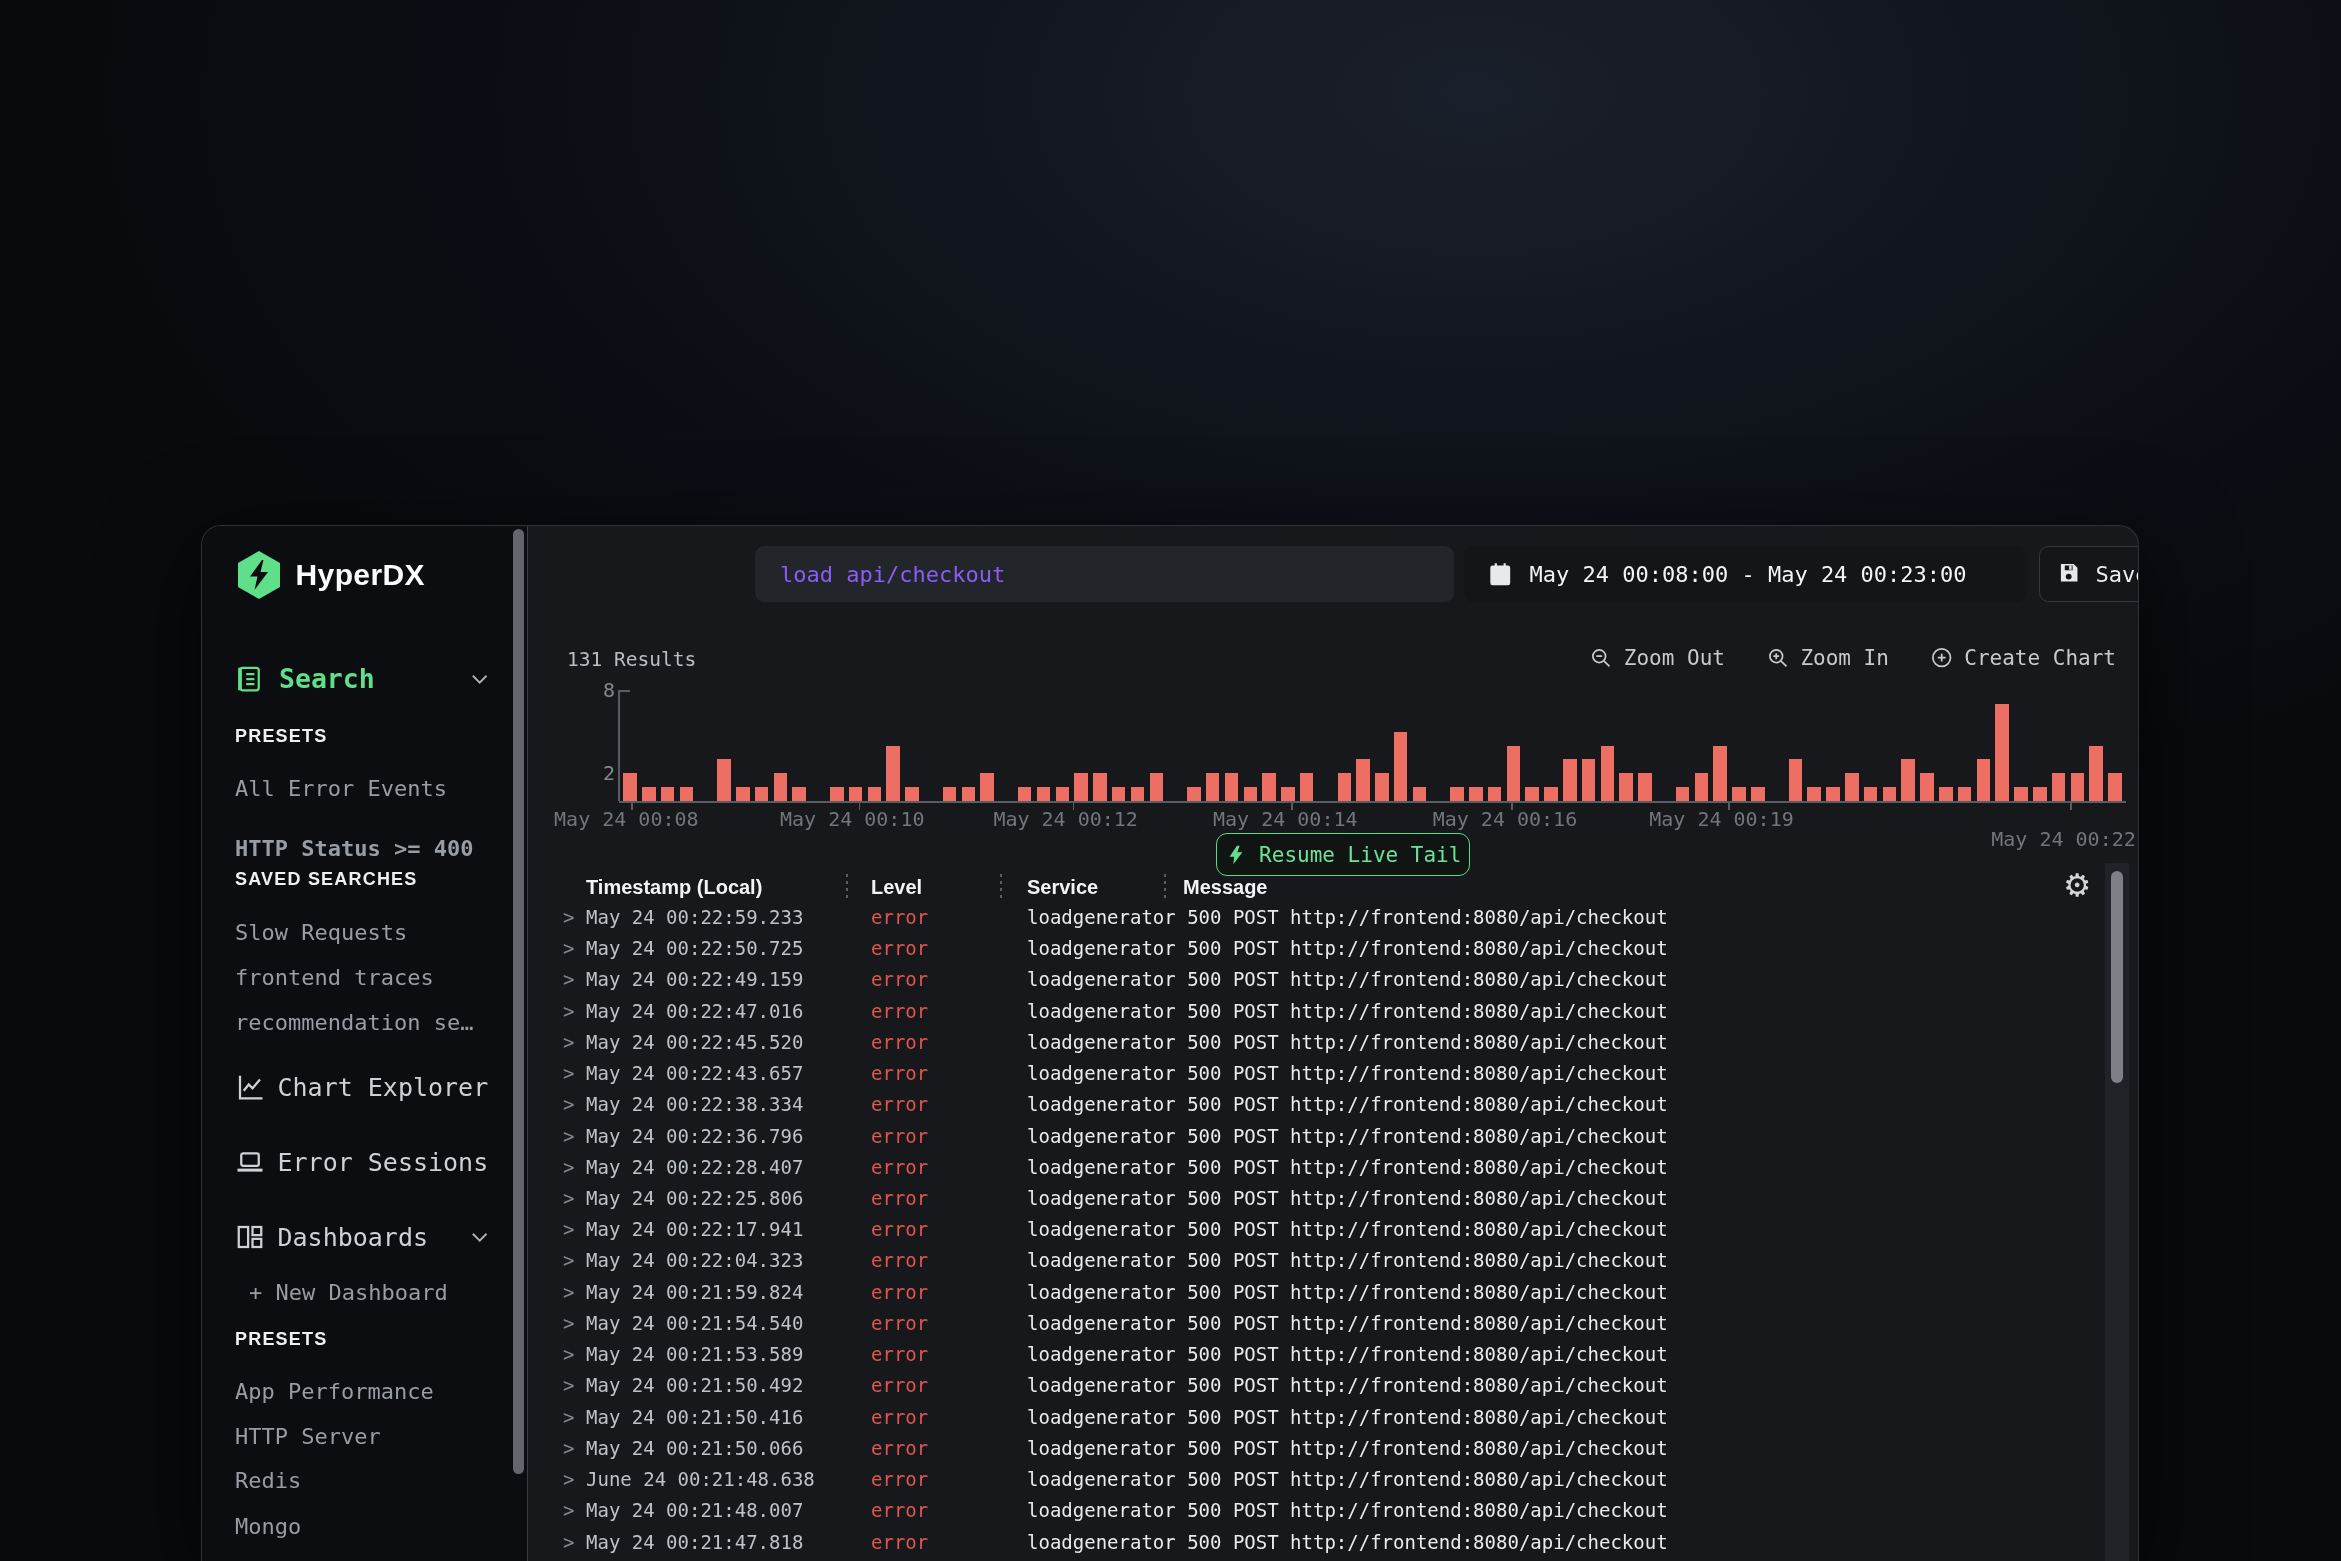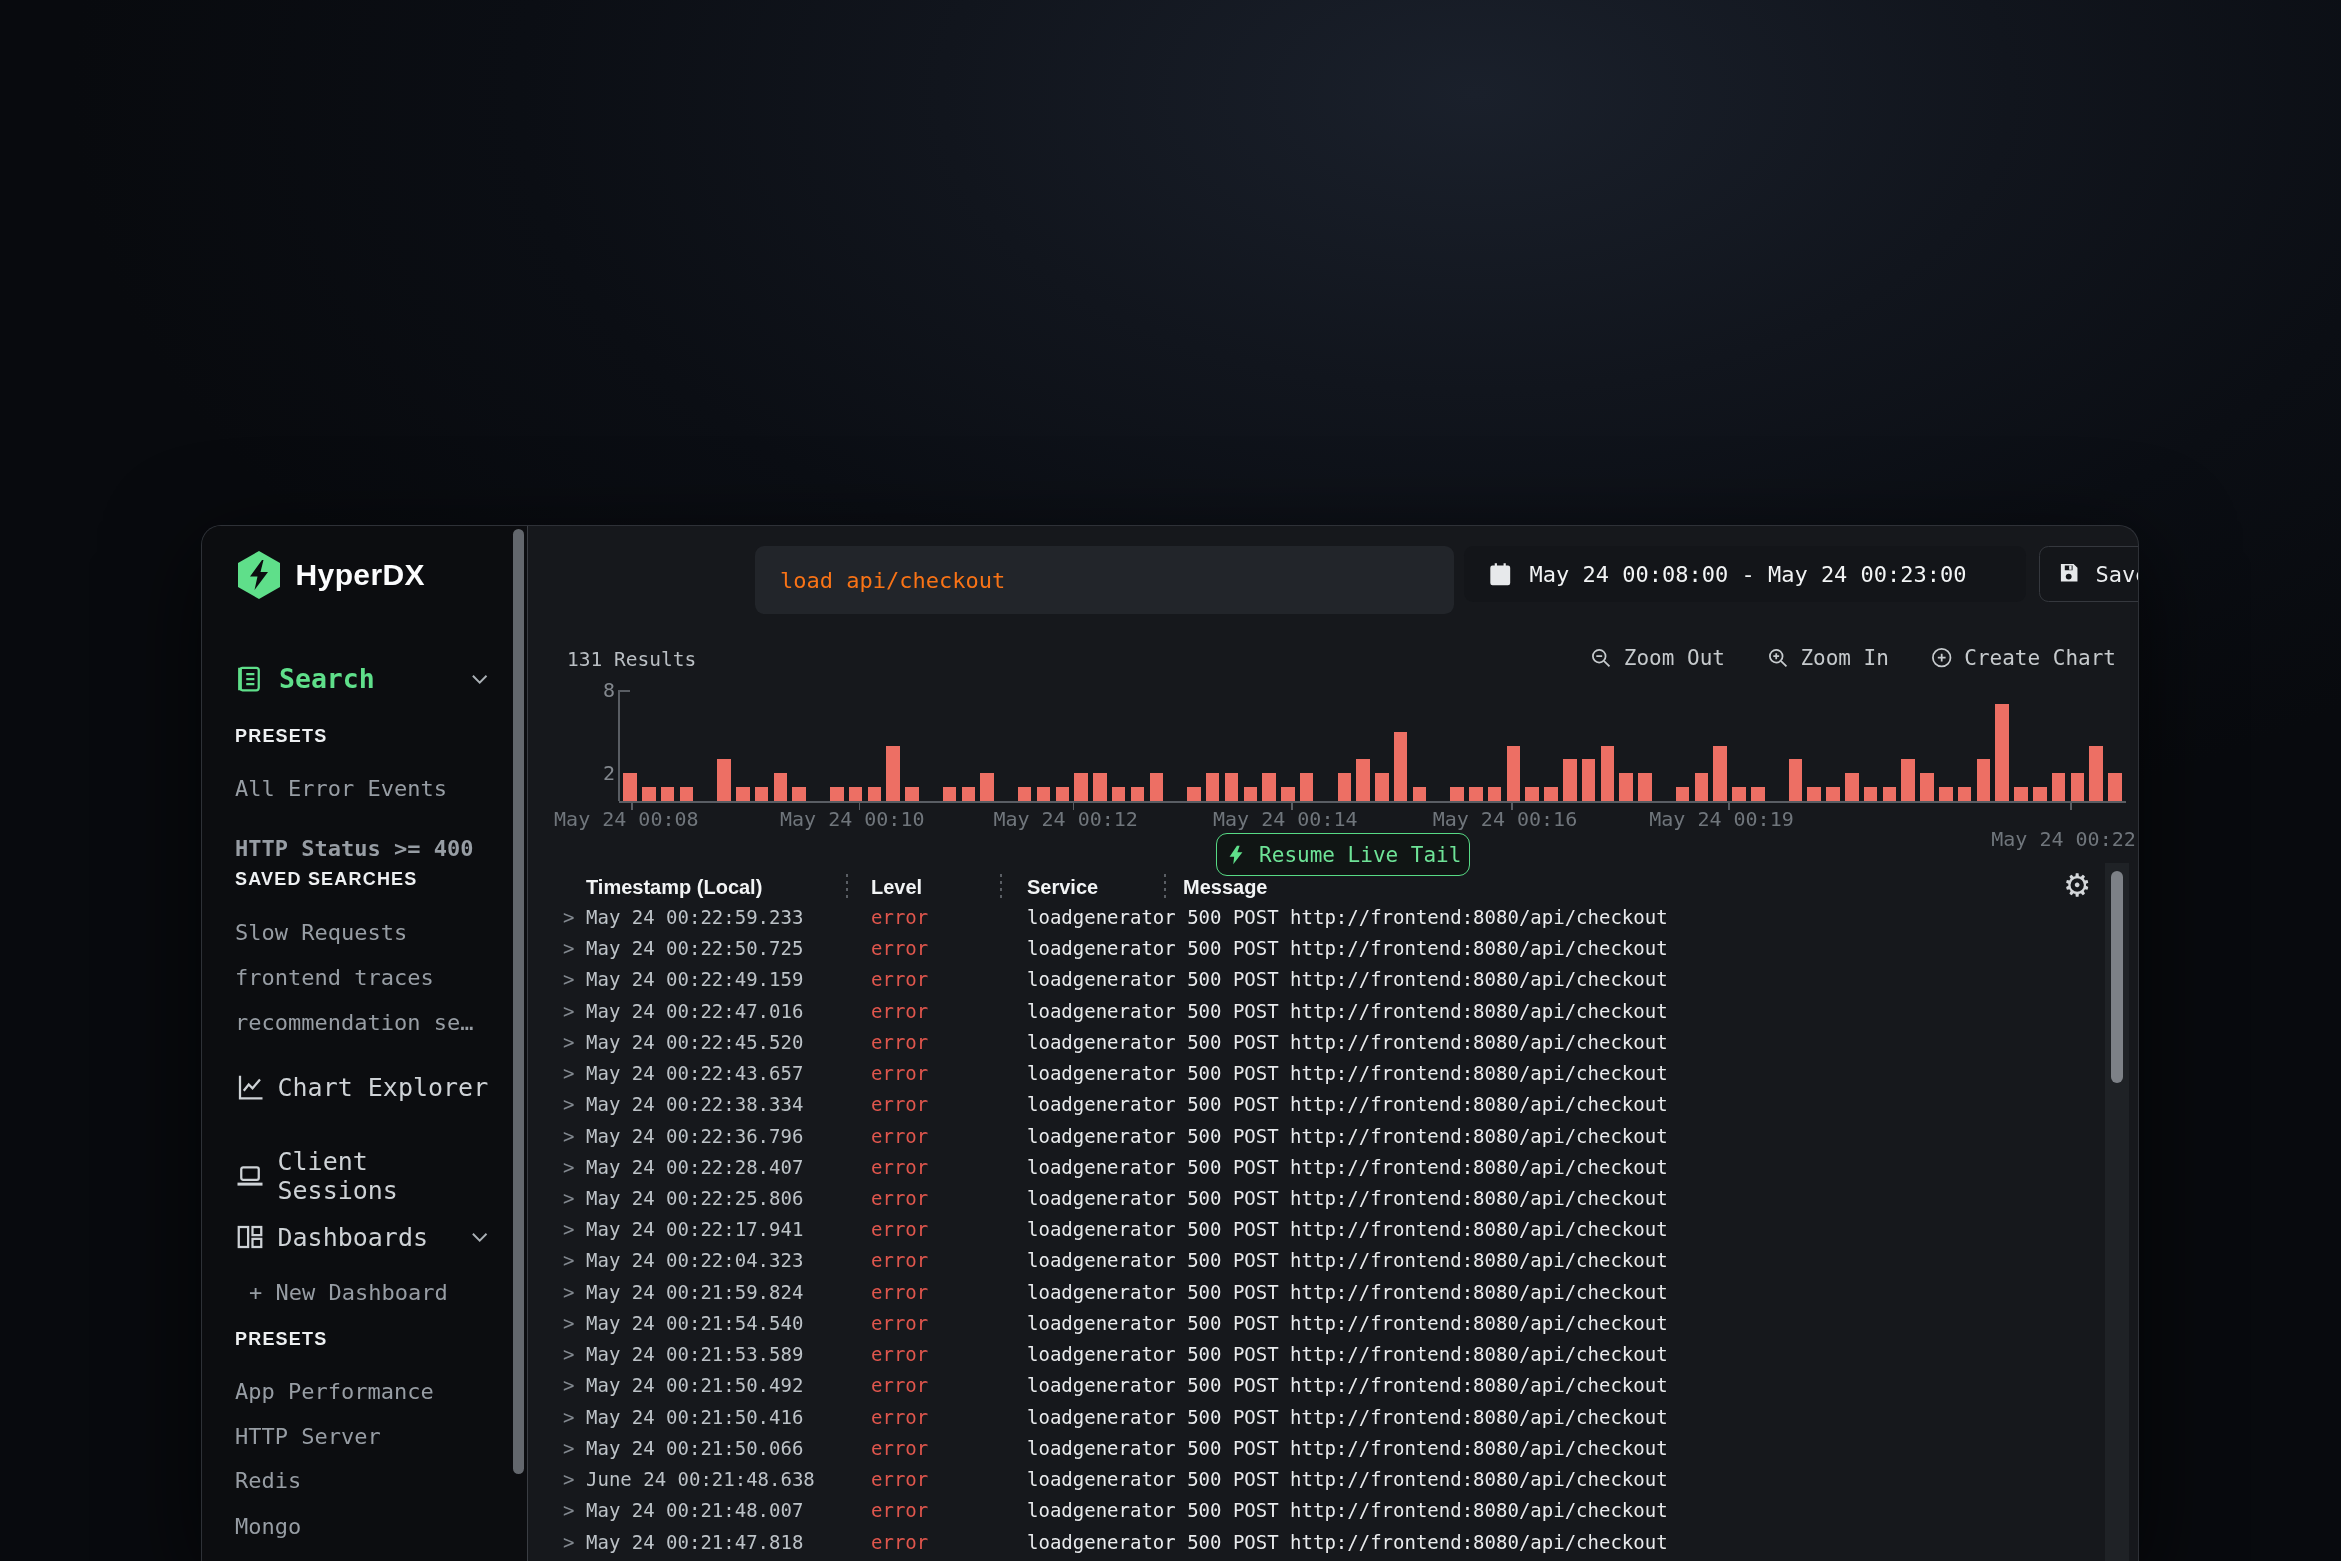--- a/index.html
+++ b/index.html
@@ -31,23 +31,23 @@
   .section-label { font-family:"Liberation Sans", sans-serif; font-weight:700; font-size:18px;
     letter-spacing:1.2px; color:#eef0f2; }
   .side-item { font-size:22px; color:#979da4; cursor:pointer; white-space:nowrap;margin-top:8px; }
   .side-nav { font-size:25px; color:#ced2d6; }
   .side-scroll { position:absolute; right:3.1px; top:3.1px; width:11px; height:945px;
     background:#63676d; border-radius:5.5px; }
   .sicon { width:30px; height:30px; flex:0 0 auto; }
   .chev { width:23.4px; height:23.4px; flex:0 0 auto; }
   
   .main { position:absolute; left:328px; top:0; right:0; bottom:0; }
-  .search-input { position:absolute; left:225px; top:20px; width:699px; height:68px;
+  .search-input { position:absolute; left:225px; top:20px; width:699px; height:56px;
     background:#22252a; border-radius:9.4px; display:flex; align-items:center;
-    padding:0 25px; font-size:22px; color:#f97316; }
+    padding:0 25px; font-size:22px; color:#8b5cf6; }
   .date-btn { position:absolute; left:934px; top:20px; width:562px; height:56px;
     background:#131519; border-radius:9.4px; display:flex; align-items:center; gap:15.6px;
     padding:0 23.4px; font-size:22px; color:#f2f4f5; cursor:pointer; }
   .tool-btn { position:absolute; top:20px; height:56px; background:#14161a;
     border:1.6px solid #35383e; border-radius:9.4px; display:flex; align-items:center;
     justify-content:center; gap:12.5px; font-size:22px; color:#eceef0; cursor:pointer; }
   .btn-save { left:1509px; width:127px; }
   .ticon { width:26.5px; height:26.5px; }
   .results-row { position:absolute; left:0; right:0; top:117px; height:34px; }
   .results-count { position:absolute; left:37px; top:4.7px; font-size:19.5px; color:#b9bec3; }
@@ -148,21 +148,21 @@
       <span>Chart Explorer</span>
     </div>
 
     <div class="side-row side-nav" style="top:621px;">
       <span class="sicon">
         <svg viewBox="0 0 24 24" width="30" height="30" fill="none" stroke="#ced2d6" stroke-width="1.8">
           <rect x="5" y="5" width="14" height="10" rx="1.5"></rect>
             <line x1="2" y1="18.5" x2="22" y2="18.5" stroke-width="2.4"></line>
         </svg>
       </span>
-      <span>Client Sessions</span>
+      <span>Error Sessions</span>
     </div>
 
     <div class="side-row side-nav" style="top:696px;">
       <span class="sicon">
         <svg viewBox="0 0 24 24" width="30" height="30" fill="none" stroke="#ced2d6" stroke-width="1.8">
           <rect x="3" y="4" width="7.5" height="16"></rect>
             <rect x="14" y="4" width="7" height="6.5"></rect>
             <rect x="14" y="13.5" width="7" height="6.5"></rect>
         </svg>
       </span>

